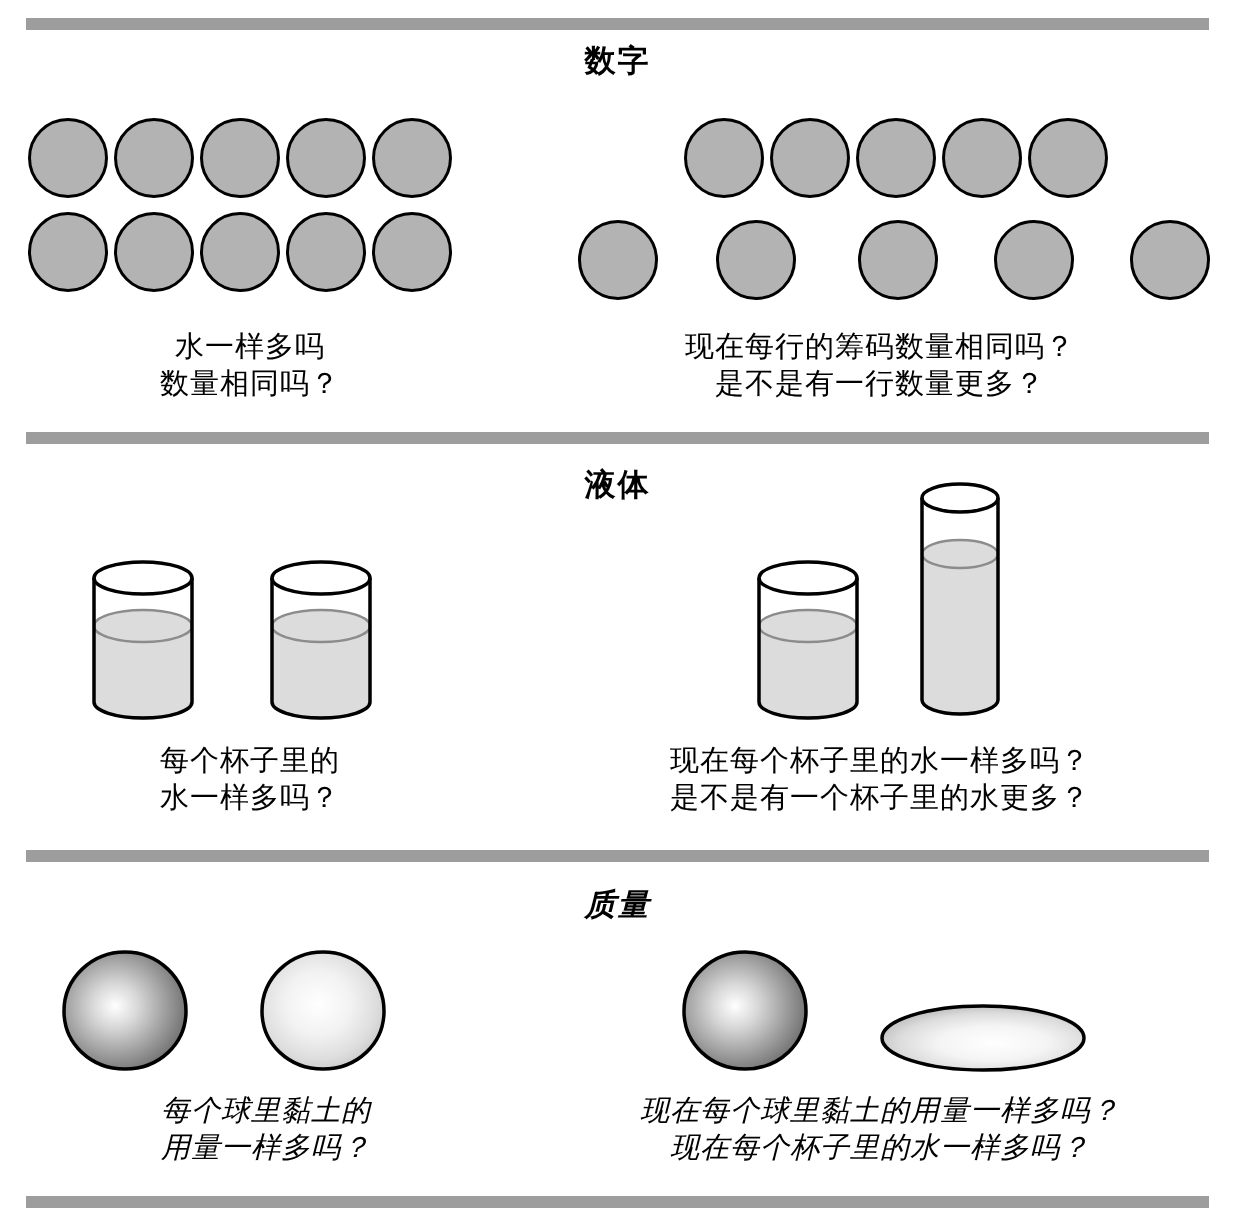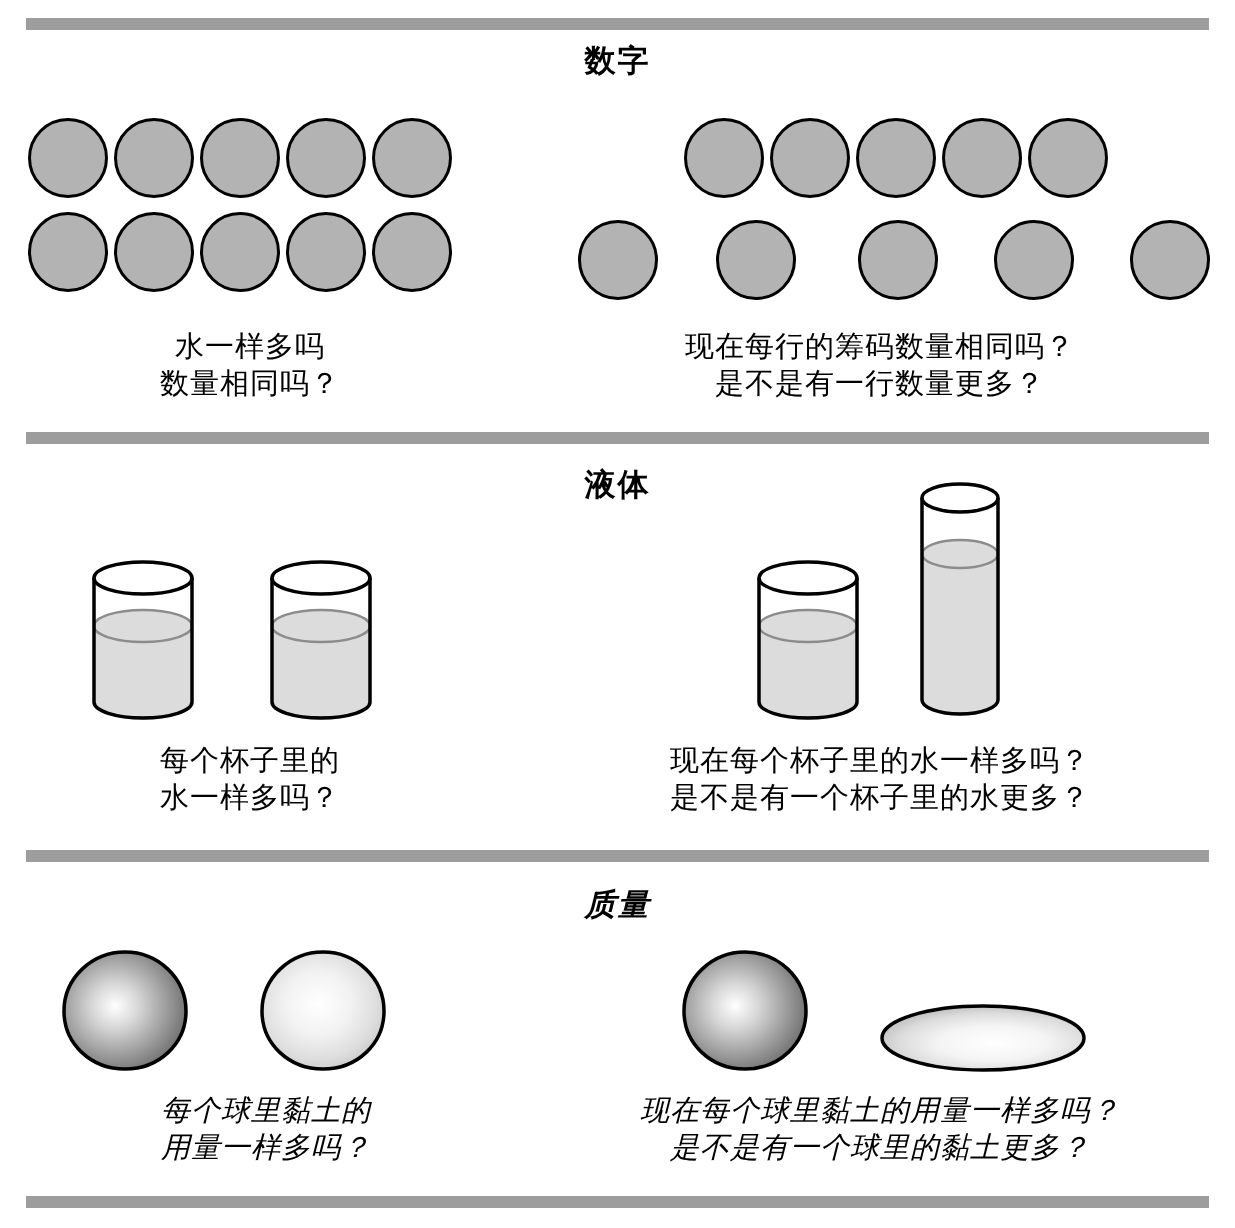--- a/index.html
+++ b/index.html
@@ -239,17 +239,17 @@
               <stop offset="45%" stop-color="#f4f4f4"></stop>
               <stop offset="78%" stop-color="#dcdcdc"></stop>
               <stop offset="100%" stop-color="#bdbdbd"></stop>
             </radialGradient>
           </defs>
           <ellipse cx="105" cy="36" rx="101" ry="32" fill="url(#gFlat)" stroke="#000" stroke-width="3.5"></ellipse>
         </svg>
       </div>
 
       <div class="caption" style="left:0;top:208px;width:620px;">现在每个球里黏土的用量一样多吗？
-是不是有一个球里的黏土更多？</div>
+现在每个杯子里的水一样多吗？</div>
     </div>
   </div>
 
 </div>
 
 </body></html>

